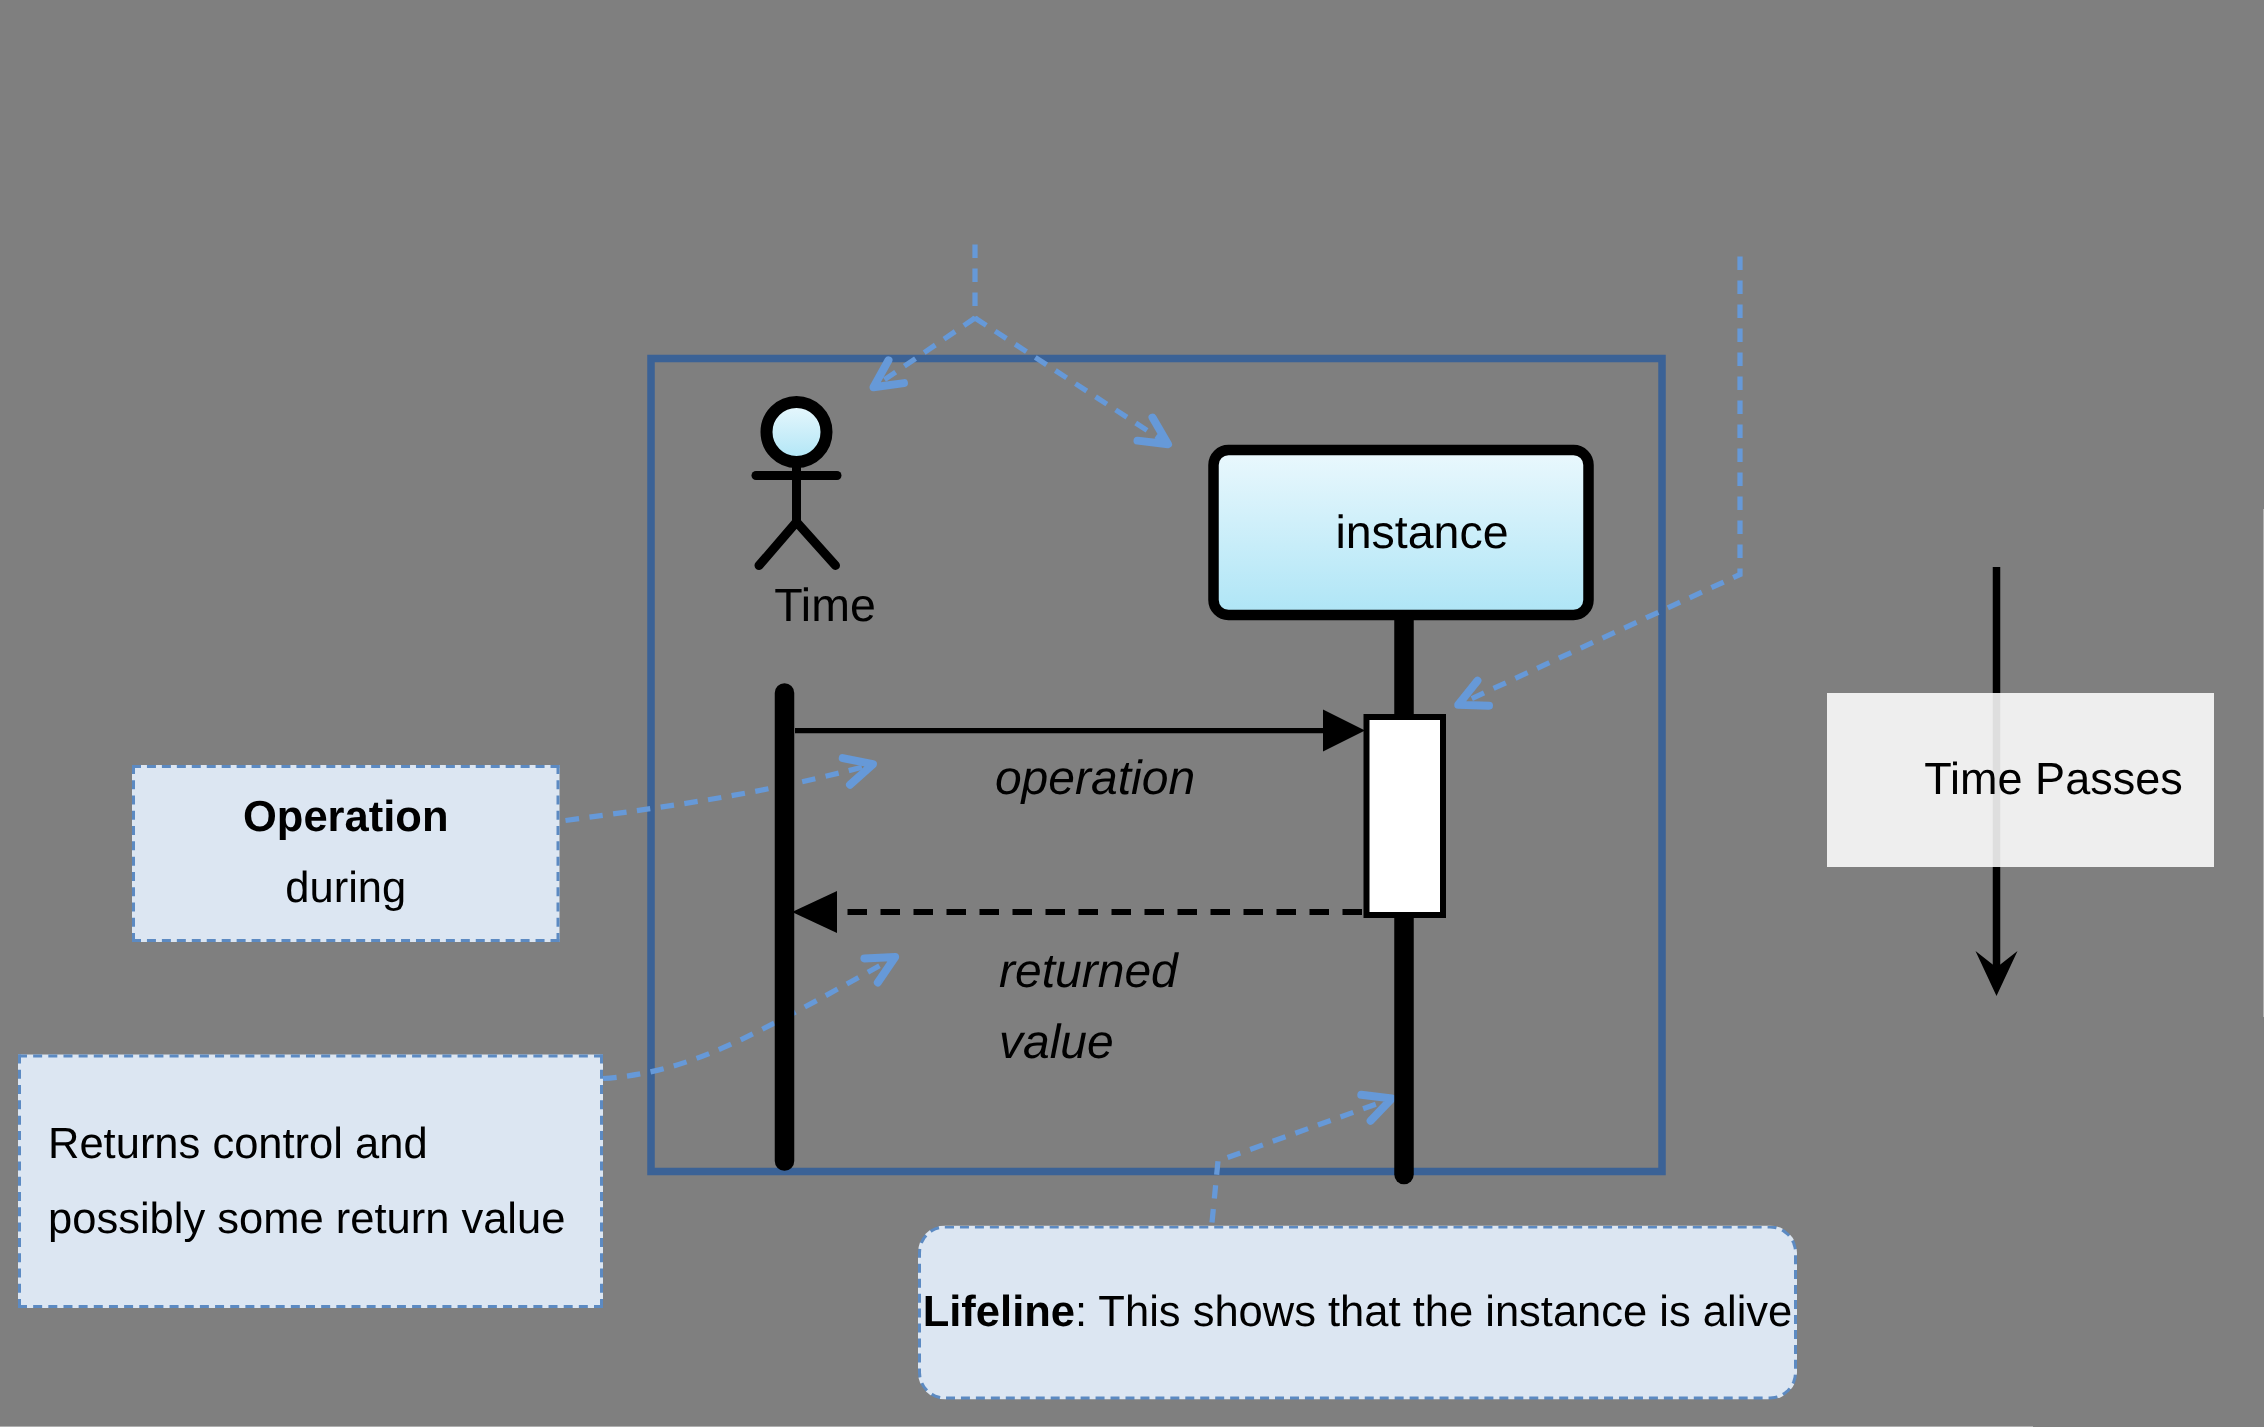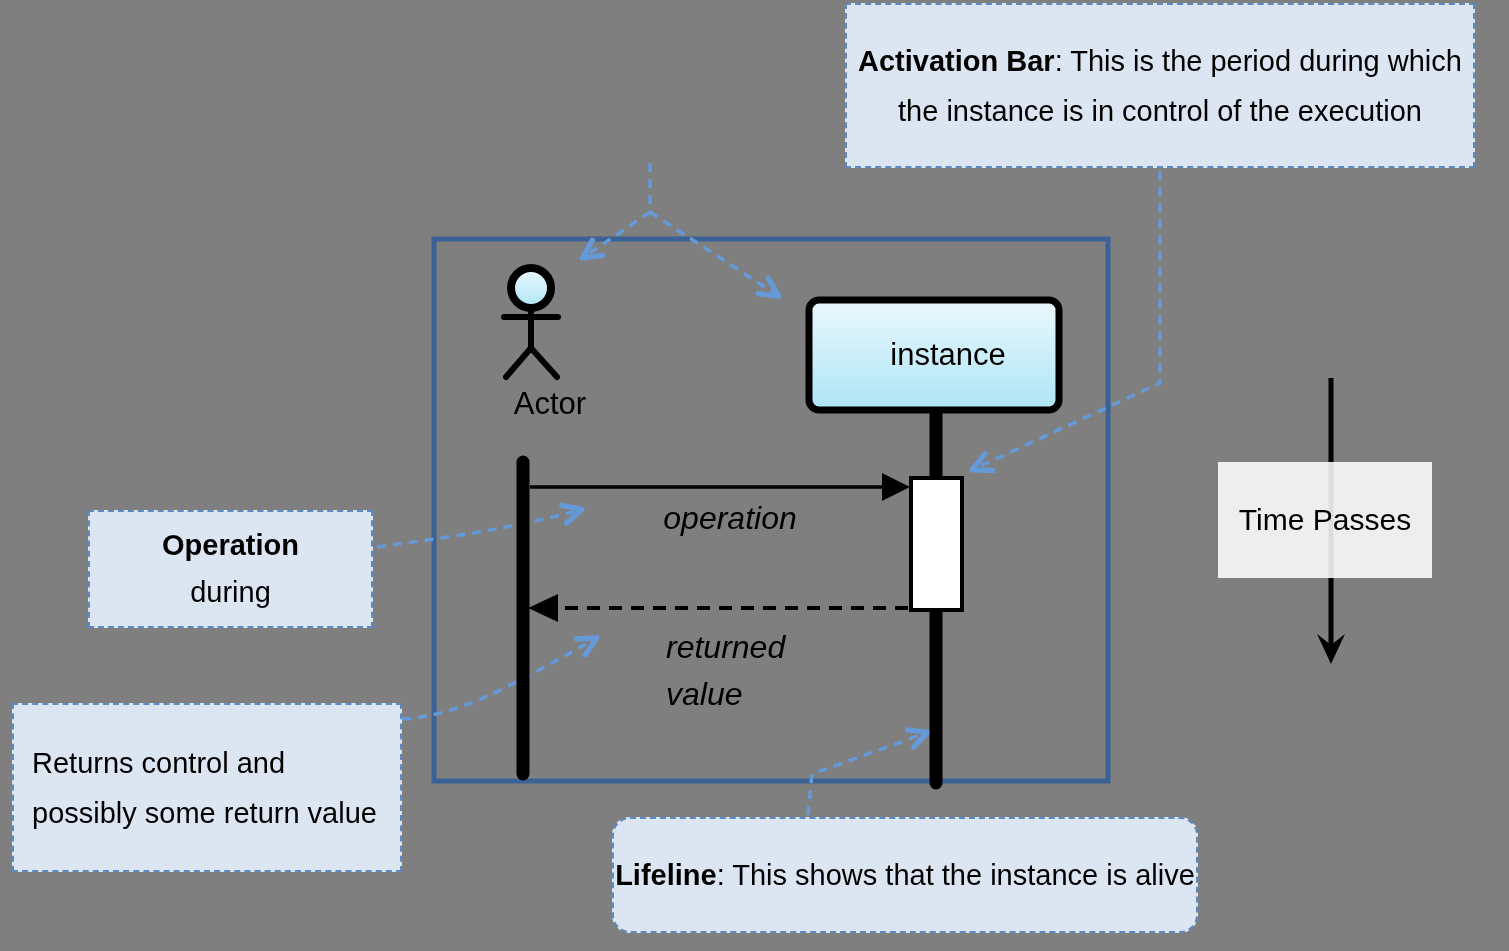--- a/index.html
+++ b/index.html
@@ -21,21 +21,21 @@
   #c-entities   { left:133px; top:43px;  width:577px; height:120px; font-size:29px; line-height:45px; padding:0 12px; }
   #c-activation { left:845px; top:3px;   width:630px; height:165px; font-size:29px; line-height:50px; padding:0 8px; }
   #c-operation  { left:88px;  top:510px; width:285px; height:118px; font-size:29px; line-height:47px; }
   #c-returns    { left:12px;  top:703px; width:390px; height:169px; font-size:29px; line-height:50px;
                   justify-content:center; text-align:left; padding:0 18px; }
   #c-lifeline   { left:612px; top:817px; width:586px; height:116px; font-size:29px; line-height:46px;border-radius:18px; }
   #time-box {
     position:absolute; z-index:2; left:1218px; top:462px; width:214px; height:116px;
     background:rgba(255,255,255,0.87);
     display:flex; align-items:center; justify-content:center;
-    text-align:center; font-size:30px; line-height:50px;
+    text-align:center; font-size:30px; line-height:50px;padding-left:44px;
   }
   #actor-label    { left:455px; top:386px; width:190px; text-align:center; font-size:31px; }
   #instance-label { left:806px; top:298px; width:258px; height:114px;
                     display:flex; align-items:center; justify-content:center; font-size:31px;padding-left:13px; }
   #operation-label{ left:590px; top:500px; width:280px; text-align:center;
                     font-style:italic; font-size:32px; }
   #returned-label { left:666px; top:624px; width:185px;
                     font-style:italic; font-size:32px; line-height:47px; }
 </style>
 </head>
@@ -90,25 +90,20 @@
 
     <rect x="911" y="478" width="51" height="132" fill="#fff" stroke="#000" stroke-width="4"></rect>
 
     <g>
       <line x1="908" y1="608" x2="552" y2="608" stroke="#000" stroke-width="4" stroke-dasharray="13 9"></line>
       <polygon points="528,608 558,594 558,622" fill="#000"></polygon>
     </g>
   </svg>
 
 
-  <div class="callout" id="c-activation">
-    <div class="inner">
-      <span class="b">Activation Bar</span><span>: This is the period during which the instance is in control of the execution</span>
-    </div>
-  </div>
 
   <div class="callout" id="c-operation">
     <div class="inner">
       <span class="b" style="display:block">Operation</span>
       <span style="display:block">during</span>
     </div>
   </div>
 
   <div class="callout" id="c-returns">
     <div class="inner">Returns control and possibly some return value</div>
@@ -117,18 +112,18 @@
   <div class="callout" id="c-lifeline">
     <div class="inner">
       <span class="b">Lifeline</span><span>: This shows that the instance is alive</span>
     </div>
   </div>
 
   <div id="time-box">
     <div>Time Passes</div>
   </div>
 
-  <div class="lbl" id="actor-label">Actor</div>
+  <div class="lbl" id="actor-label">Time</div>
   <div class="lbl" id="instance-label">instance</div>
   <div class="lbl" id="operation-label">operation</div>
   <div class="lbl" id="returned-label">returned value</div>
 
 </div>
 
 </body></html>

